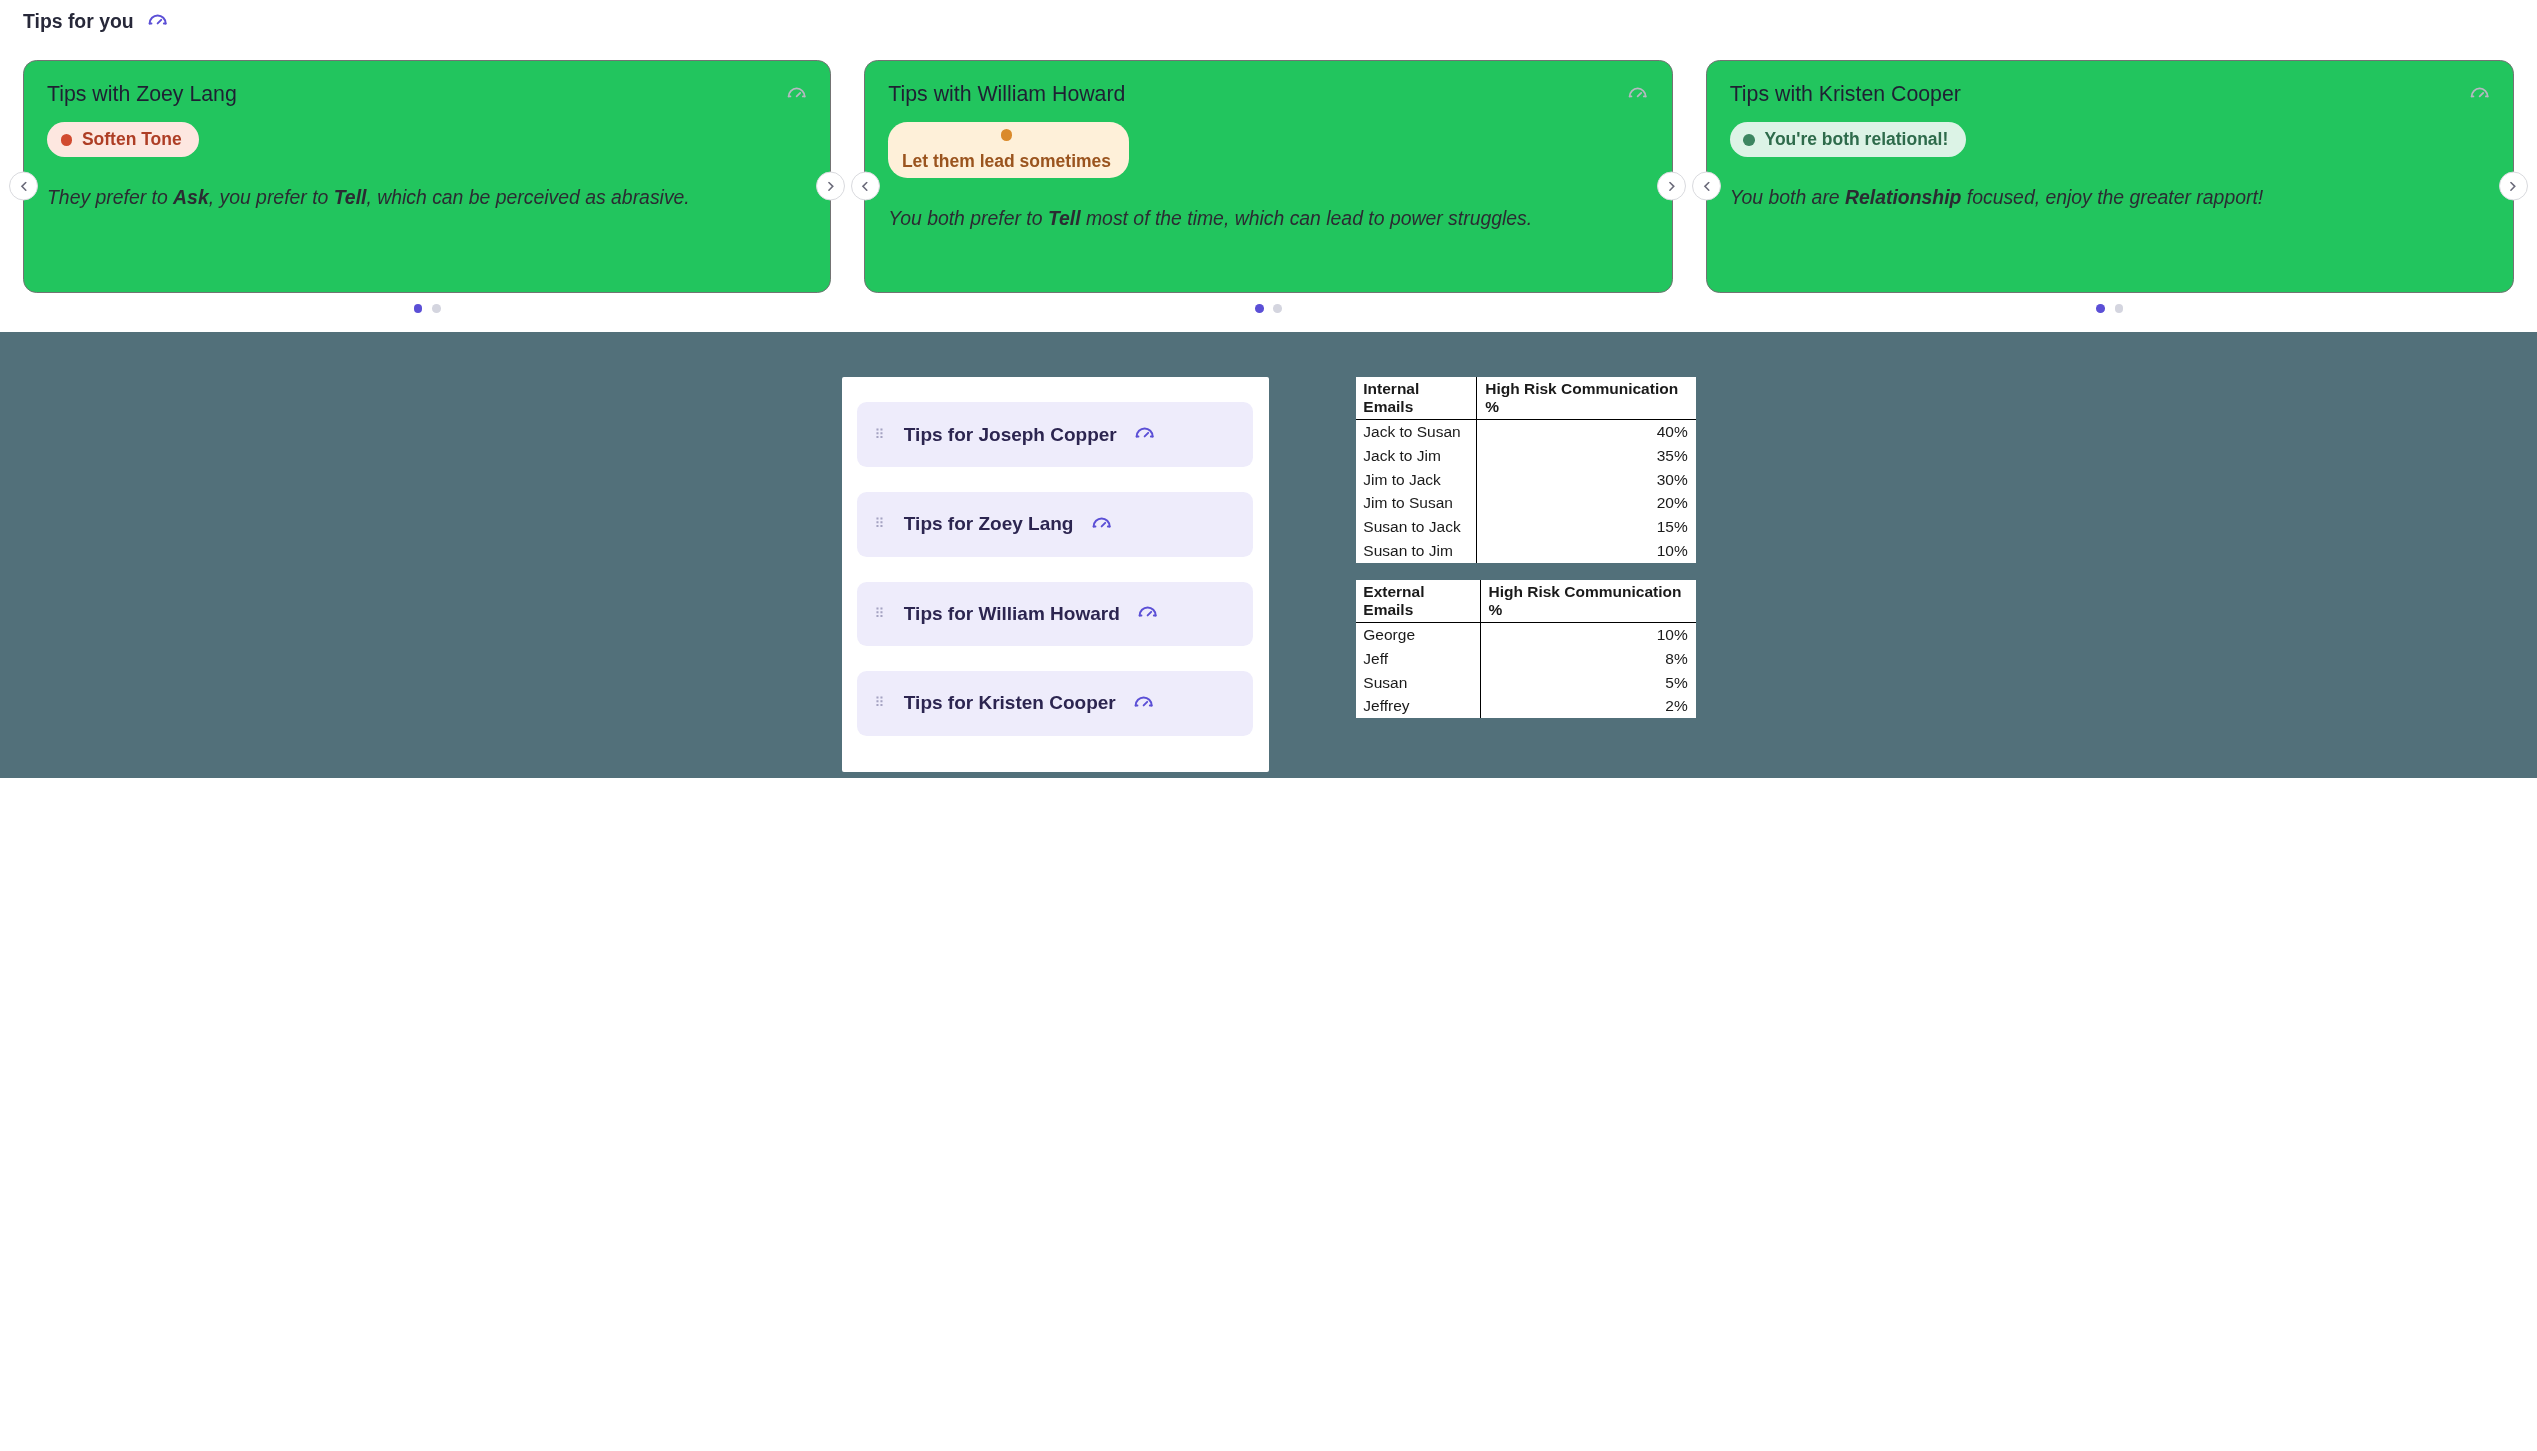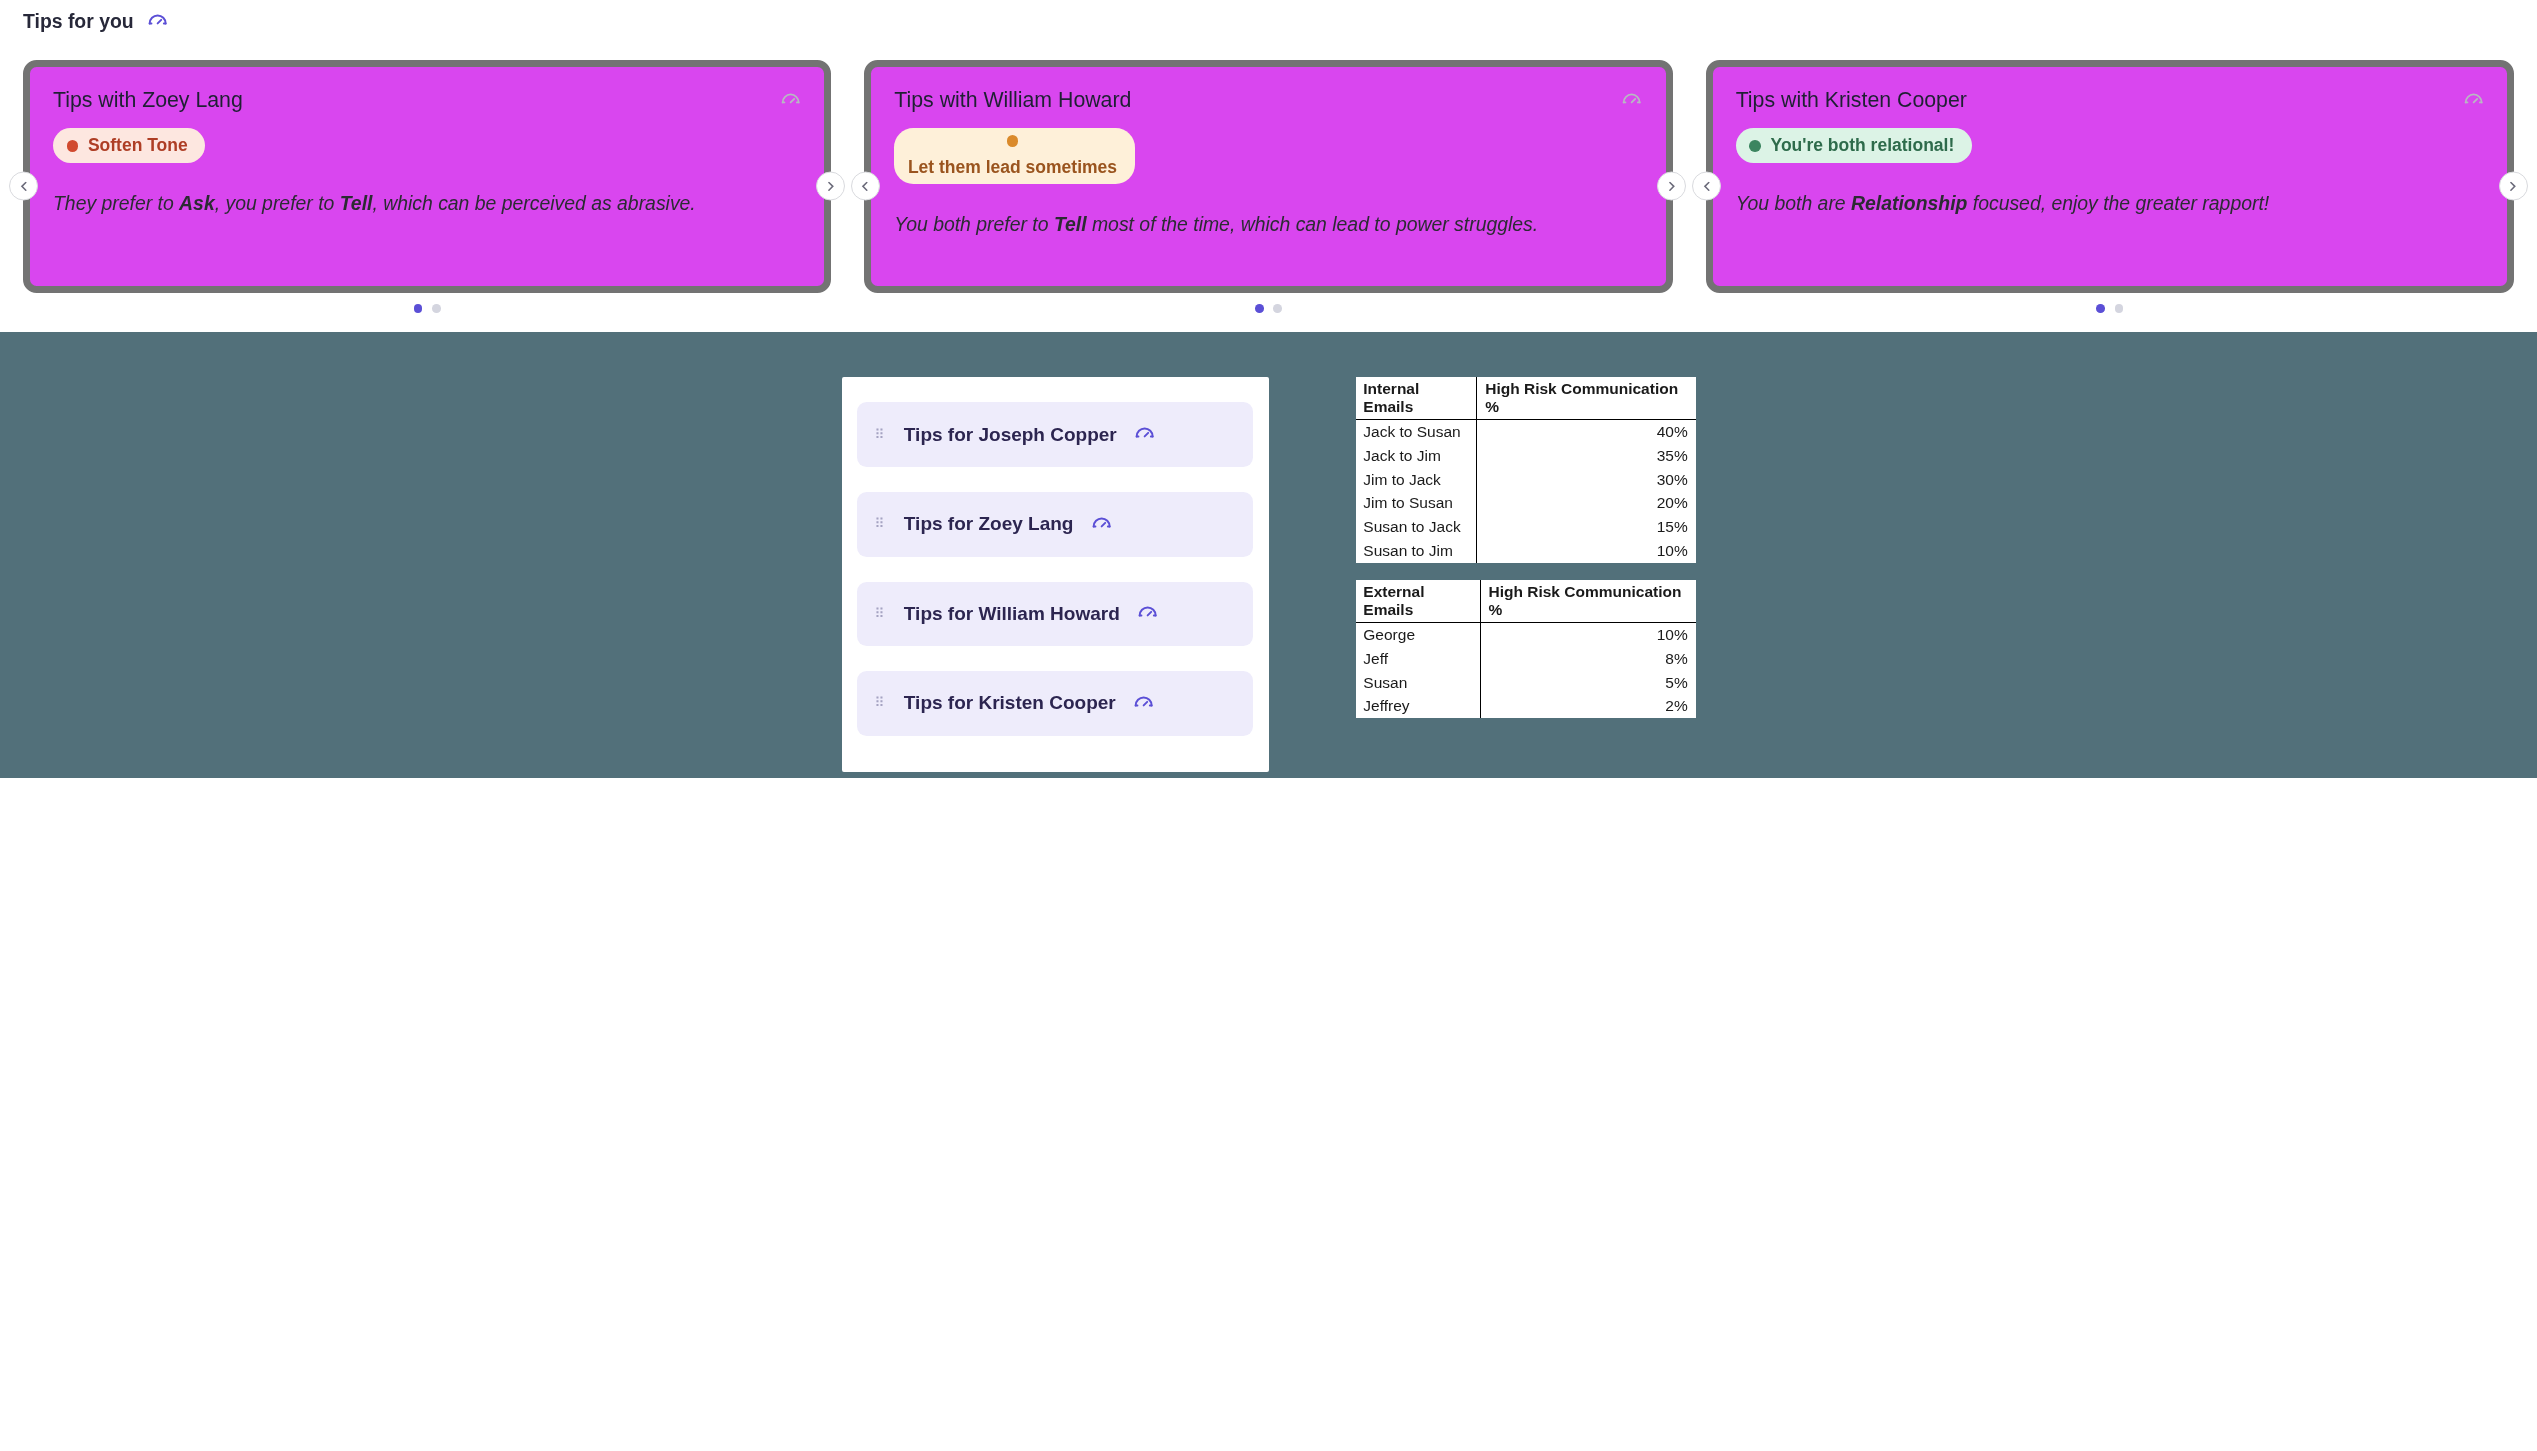--- a/index.html
+++ b/index.html
@@ -25,22 +25,22 @@
   .gauge-icon svg { display: block; }
   .tip-row {
     display: flex;
     gap: 33px;
   }
   .tip-card-wrap {
     position: relative;
     flex: 1 1 0;
   }
   .tip-card {
-    background: #d946ef;
-    border: 7px solid #737373;
+    background: #22c55e;
+    border: 1px solid #737373;
     border-radius: 13.6px;
     padding: 21.3px 23px 25px 23px;
     min-height: 233px;
   }
   .tip-card-head {
     display: flex;
     align-items: center;
     justify-content: space-between;
     margin-bottom: 15.5px;
   }

